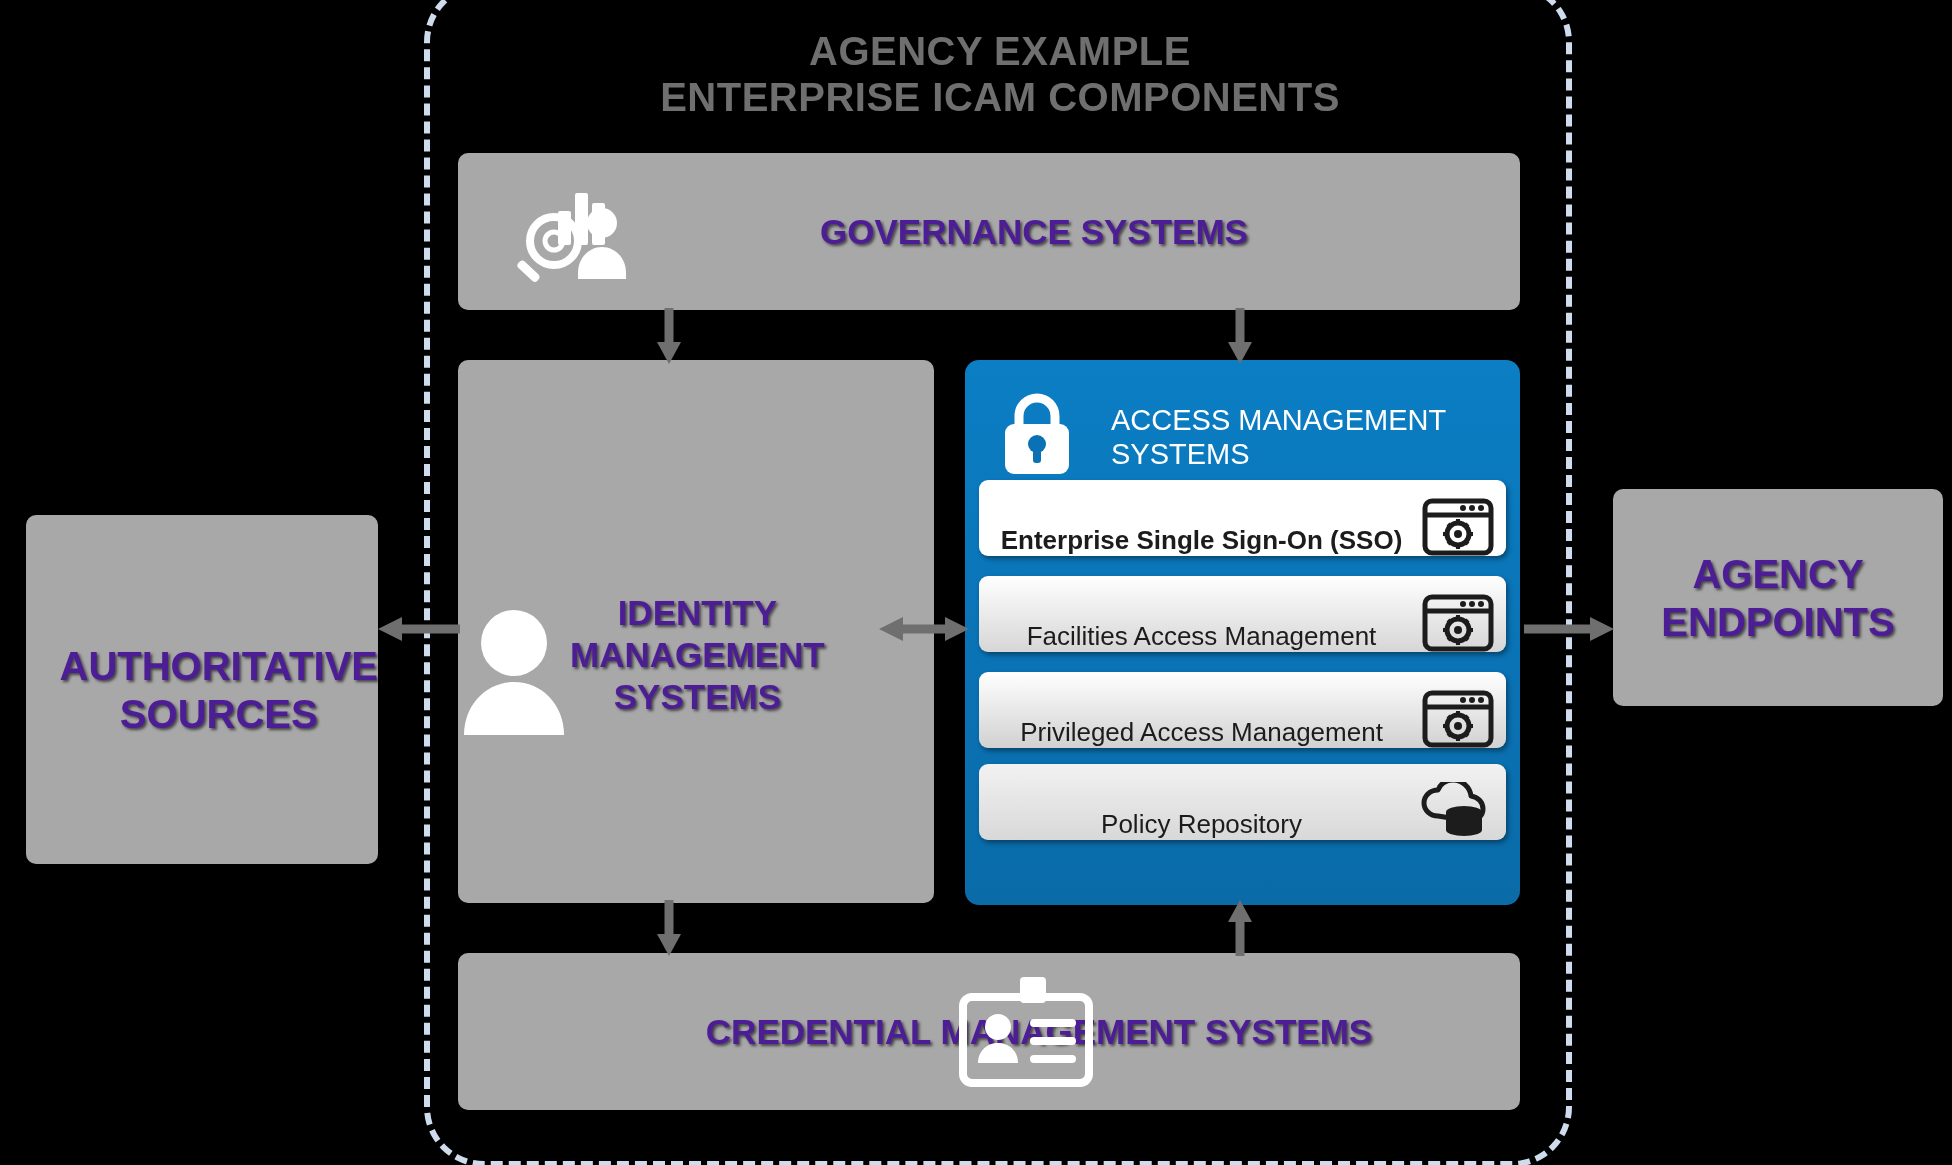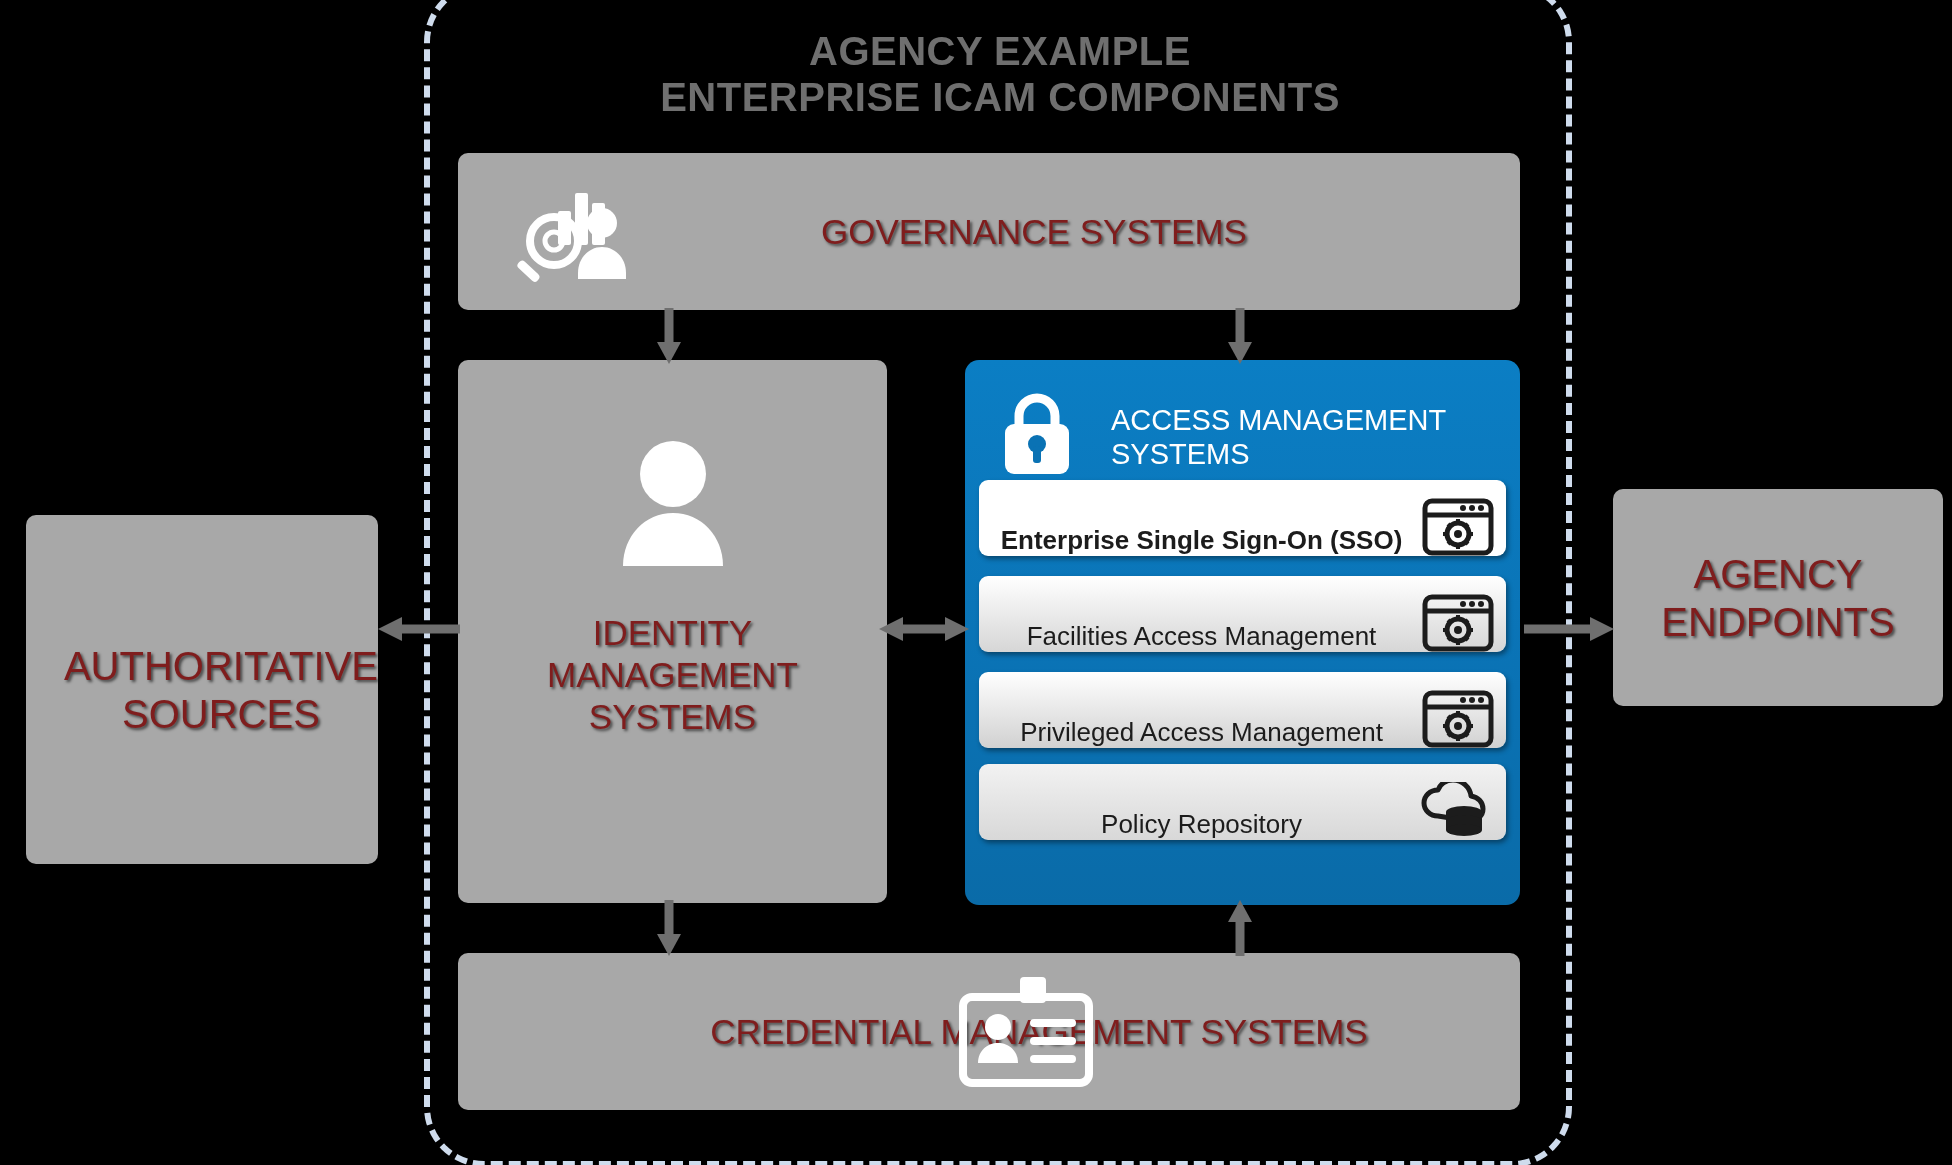--- a/index.html
+++ b/index.html
@@ -52,22 +52,22 @@
 
   
   .gbox {
     position: absolute;
     background: #a8a8a8;
     border-radius: 10px;
     box-shadow: 3px 4px 6px rgba(0,0,0,0.55);
     box-sizing: border-box;
   }
   .gbox .gbox-label {
-    color: #7f1d1d;
-    font-weight: normal;
+    color: #4c1d95;
+    font-weight: bold;
     text-shadow: 2px 2px 3px rgba(0,0,0,0.6);
     text-align: center;
     line-height: 1.2;
   }
 
   
   #auth-sources {
     left: 26px;
     top: 489px;
     width: 352px;
@@ -104,24 +104,24 @@
     font-size: 35px;
     width: 100%;
     padding-left: 90px;
     box-sizing: border-box;
   }
 
   
   #identity-mgmt {
     left: 458px;
     top: 360px;
-    width: 429px;
+    width: 476px;
     height: 543px;
     display: flex;
-    flex-direction: column;
+    flex-direction: row;
     align-items: center;
     justify-content: flex-start;
   }
   #identity-mgmt .person-icon { margin-top: 78px; }
   #identity-mgmt .gbox-label {
     font-size: 35px;
     margin-top: 46px;
   }
 
   

